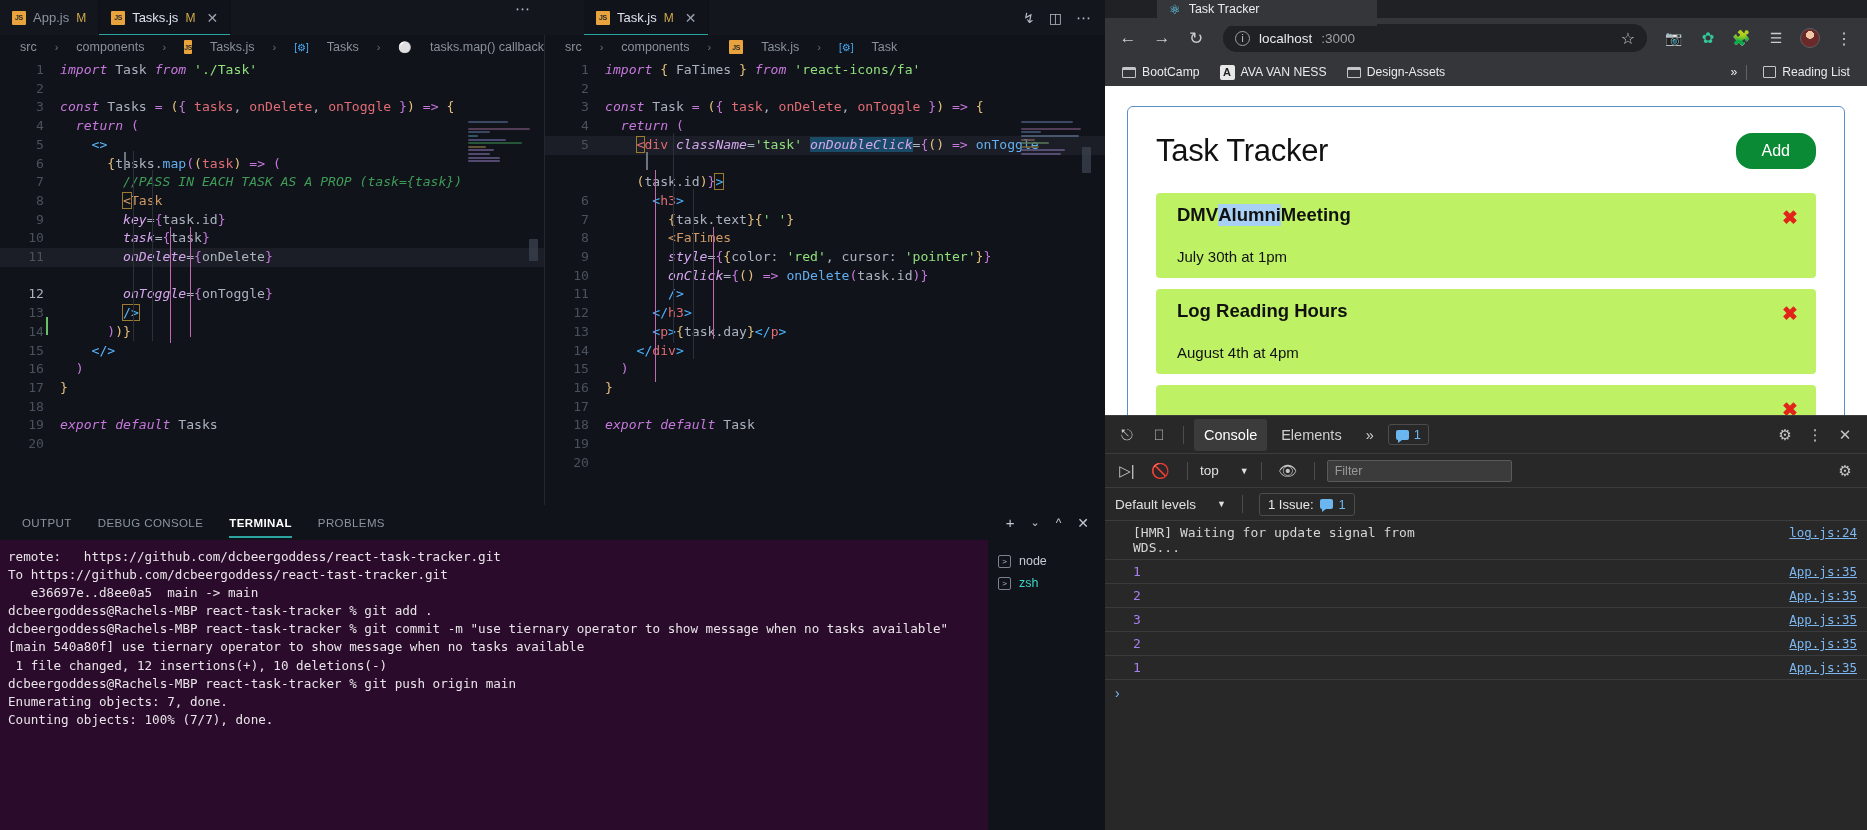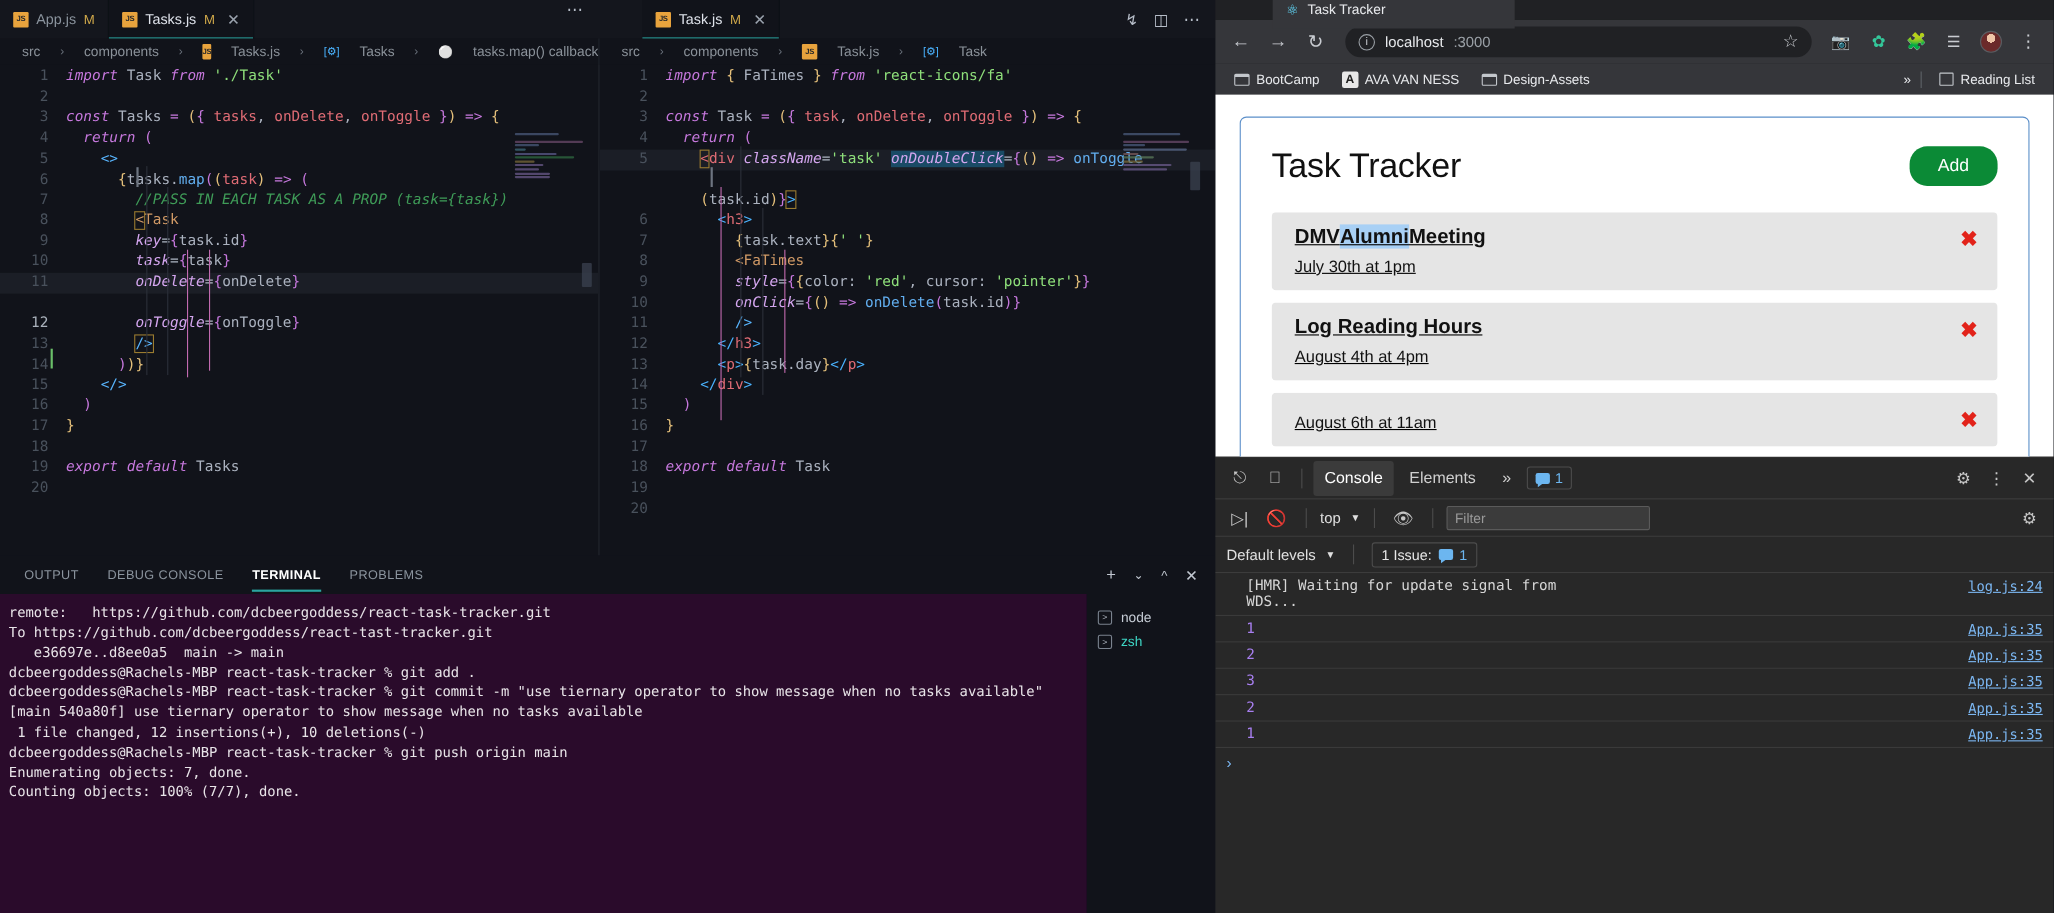--- a/index.html
+++ b/index.html
@@ -179,25 +179,25 @@
     margin: 20px 22px 0 22px; border:1px solid #5b8fc9; border-radius:6px;
     padding: 26px 28px 30px 28px; background:#fff;
   }
   .tt-head { display:flex; align-items:center; justify-content:space-between; margin-bottom: 24px; }
   .tt-title { font-size: 31px; color:#111; font-weight: normal; letter-spacing:-.3px; }
   .tt-add {
     background:#0b8a36; color:#fff; border:none; border-radius:16px;
     padding: 9px 26px; font-size: 16px; cursor:pointer;
   }
   .task {
-    background:#e5e5e5; border-left: 5px solid transparent; border-radius:4px;
-    padding: 11px 16px 13px 16px; margin-bottom: 11px; position:relative;text-decoration:underline;
+    background:#bef264; border-left: 5px solid transparent; border-radius:4px;
+    padding: 11px 16px 13px 16px; margin-bottom: 11px; position:relative;
   }
   .task h3 { font-size: 18.5px; font-weight: bold; color:#111; display:flex; align-items:center; }
-  .task p { font-size: 15px; color:#111; margin-top: 8px; font-weight:normal;}
+  .task p { font-size: 15px; color:#111; margin-top: 22px; font-weight:normal;}
   .sel { background:#a8d0f5; }
   .xmark { position:absolute; right:18px; top:13px; color:#e2231a; font-size:19px; font-weight:bold; cursor:pointer;}
 
   
   .devtools { height: 415px; background:#282828; display:flex; flex-direction:column;
     font-family:"Liberation Sans", sans-serif; border-top:1px solid #3c3c3c;}
   .dt-row1 { height: 38px; display:flex; align-items:center; gap:4px; padding: 0 8px;
     background:#282828; border-bottom:1px solid #3c3c3c;}
   .dt-ic { width:28px;height:26px;display:flex;align-items:center;justify-content:center;color:#c6c6c6;font-size:15px;}
   .dt-sep { width:1px;height:18px;background:#4c4c4c;margin:0 6px;}
@@ -206,21 +206,21 @@
   .badge-blue {
     display:inline-flex;align-items:center;gap:5px;color:#6cb6f0;font-size:13px;
     border:1px solid #4c4c4c;border-radius:3px;padding:2px 7px;
   }
   .speech {
     width:13px;height:10px;background:#6cb6f0;border-radius:2px;position:relative;display:inline-block;
   }
   .speech::after{content:"";position:absolute;left:2px;bottom:-3px;border-left:4px solid #6cb6f0;border-bottom:3px solid transparent;}
   .dt-row2 { height:34px; display:flex; align-items:center; gap:6px; padding: 0 8px;
     border-bottom:1px solid #3c3c3c;}
-  .dt-select { color:#e0e0e0; font-size:13.5px; display:flex; align-items:center; gap:9px;}
+  .dt-select { color:#e0e0e0; font-size:13.5px; display:flex; align-items:center; gap:21px;}
   .filterbox {
     flex:1; max-width: 185px; height:22px; background:#3b3b3b; border:1px solid #5a5a5a;
     border-radius:2px; color:#9a9a9a; font-size:12.5px; display:flex; align-items:center; padding: 0 7px;
   }
   .dt-row3 { height:33px; display:flex; align-items:center; gap:10px; padding: 0 10px;
     border-bottom:1px solid #3c3c3c;}
   .issue-pill {
     display:flex;align-items:center;gap:6px;color:#e8e8e8;font-size:13px;
     border:1px solid #4c4c4c;border-radius:3px;padding:3px 8px;
   }

